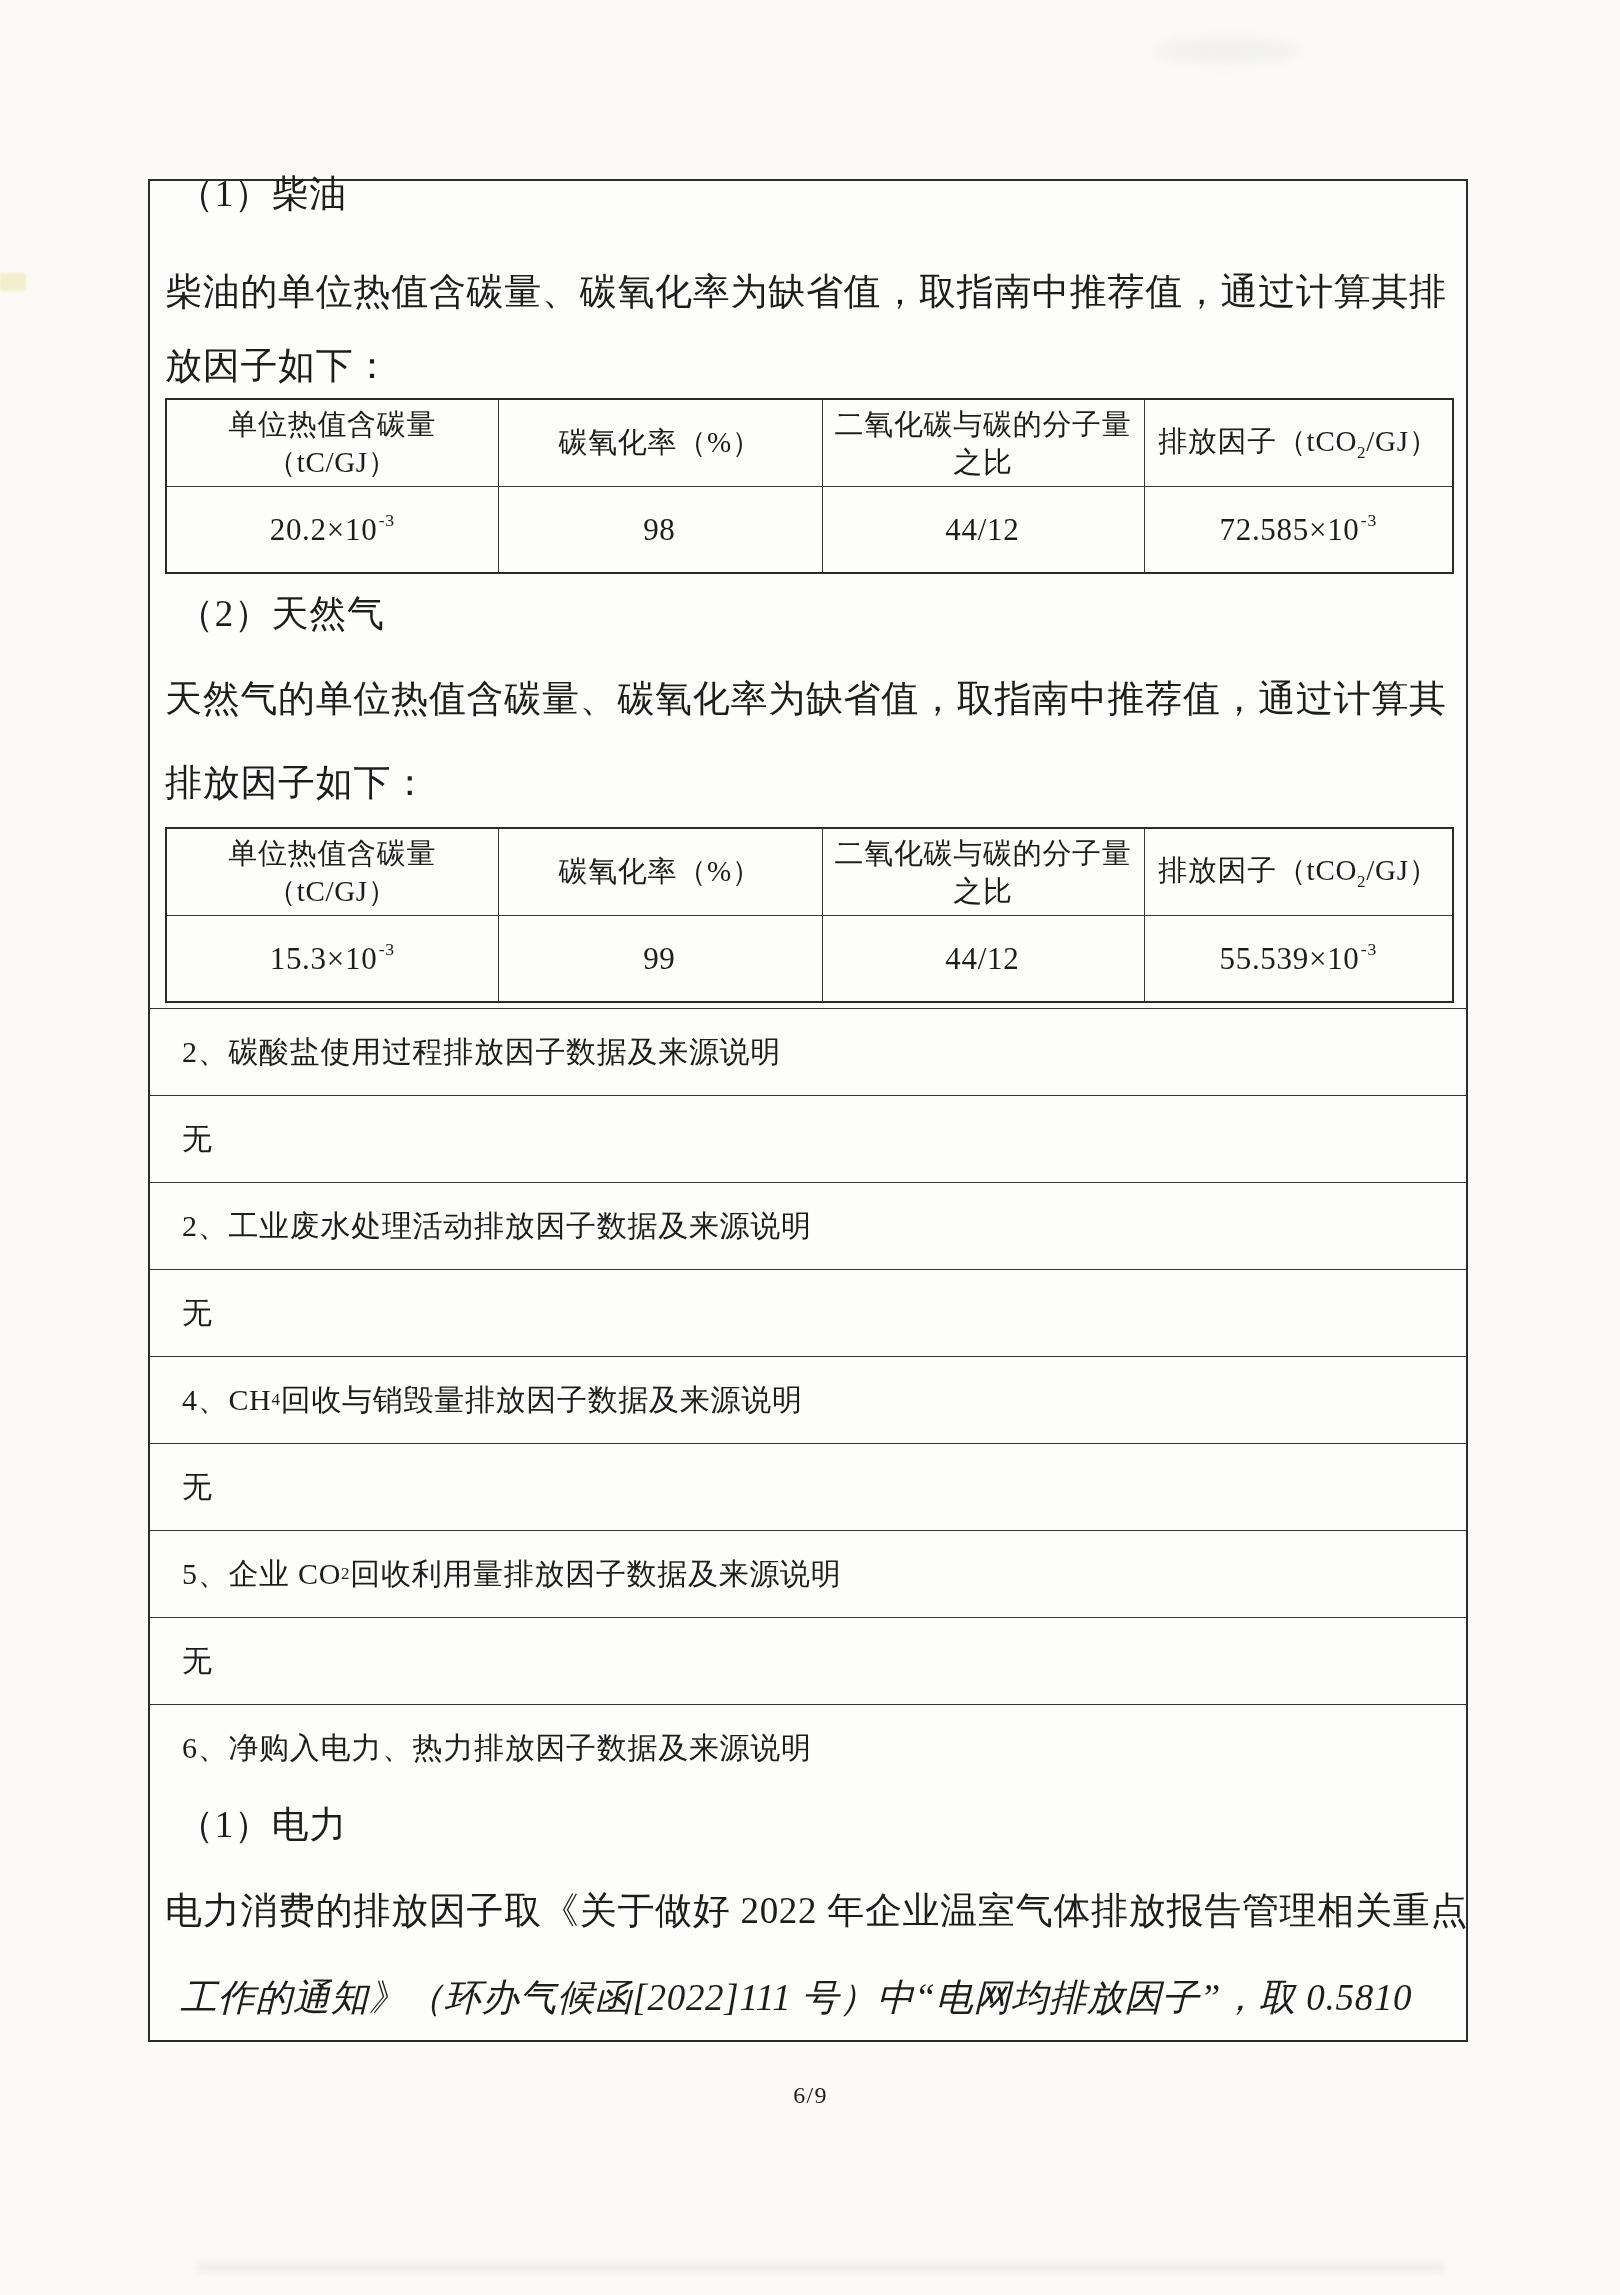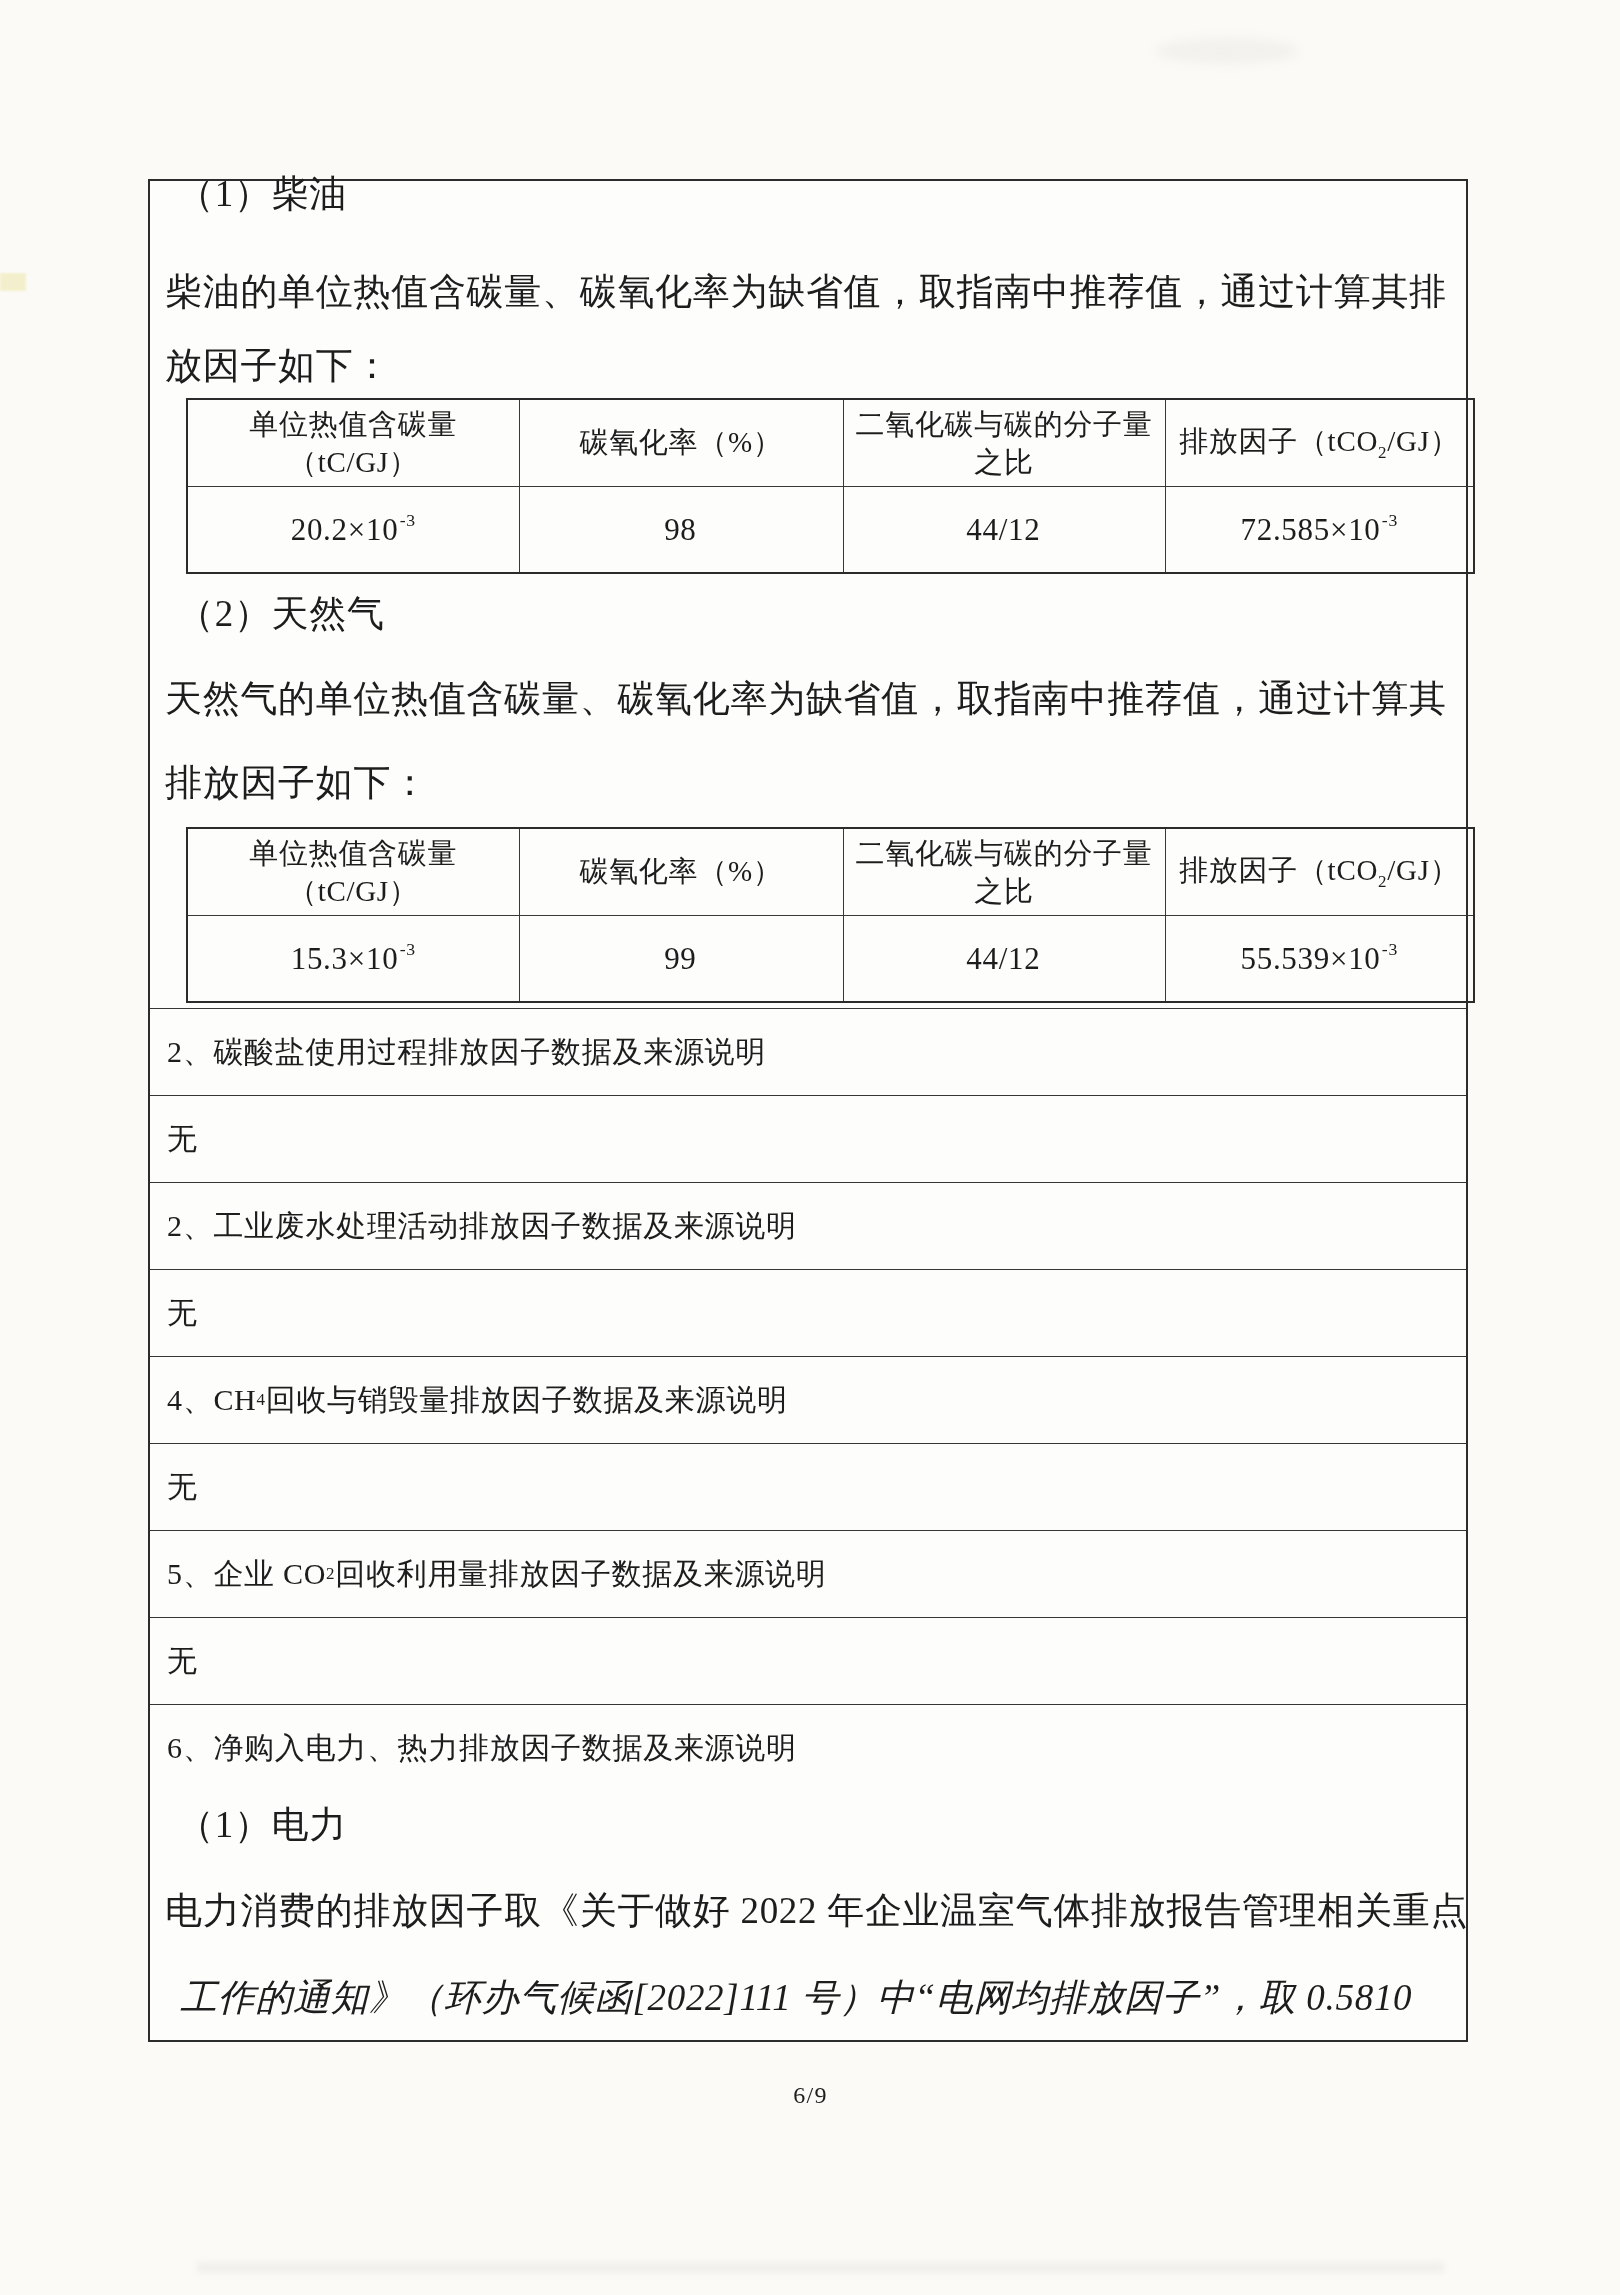--- a/index.html
+++ b/index.html
@@ -21,39 +21,38 @@
   
   .line{
     position:absolute;height:72px;line-height:72px;
     font-size:37px;letter-spacing:0.7px;white-space:nowrap;
   }
   
   .ftable{
     position:absolute;left:165px;width:1287px;
     border-collapse:collapse;table-layout:fixed;
     border:2px solid #2b2b2b;
-    margin-left:21px;
   }
   .ftable th,.ftable td{
     border:1.3px solid #383838;
     text-align:center;vertical-align:middle;
     font-weight:normal;padding:0;
   }
   .ftable .th-row{height:87px;}
   .ftable .td-row{height:87px;}
   .ftable th{font-size:29px;letter-spacing:0.7px;}
   .ftable th .hl{line-height:38px;}
   .ftable td{font-size:31px;letter-spacing:0.7px;}
   .ftable sub{font-size:17px;vertical-align:-6.6px;}
   .vcell sup{font-size:17.7px;vertical-align:14.4px;margin-left:1.3px;}
   
   .rows{position:absolute;left:150px;top:1008px;width:1316px;}
   .rowline{
     height:87px;border-top:1.3px solid #353535;box-sizing:border-box;
-    display:flex;align-items:center;padding-left:17px;
+    display:flex;align-items:center;padding-left:32px;
     font-size:30px;letter-spacing:0.7px;white-space:nowrap;
   }
   .rowline sub{font-size:17px;vertical-align:-5.9px;}
   
   .pagenum{
     position:absolute;top:2062px;left:0;width:1621px;height:66px;
     line-height:66px;text-align:center;font-size:24px;letter-spacing:1.3px;
   }
   
   .art-yellow{left:0;top:273px;width:26px;height:18.4px;background:#efe9b0;opacity:.6;filter:blur(1.3px);}

